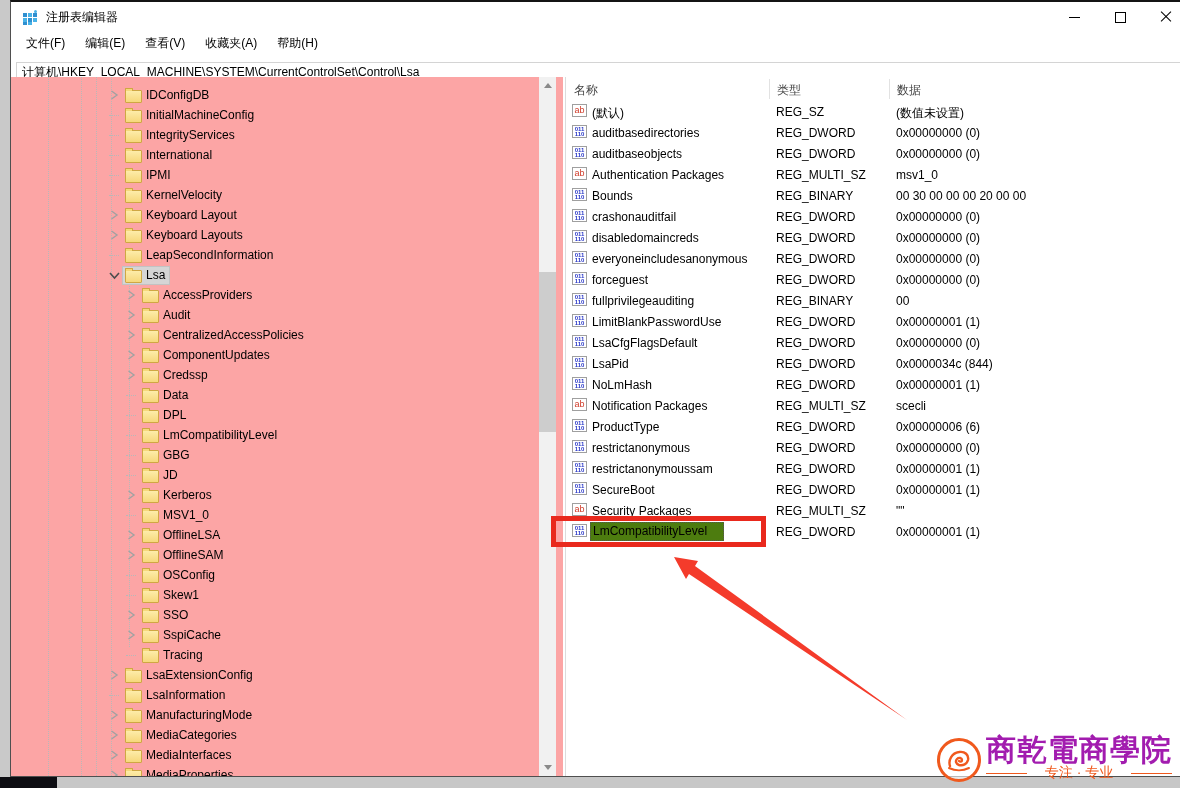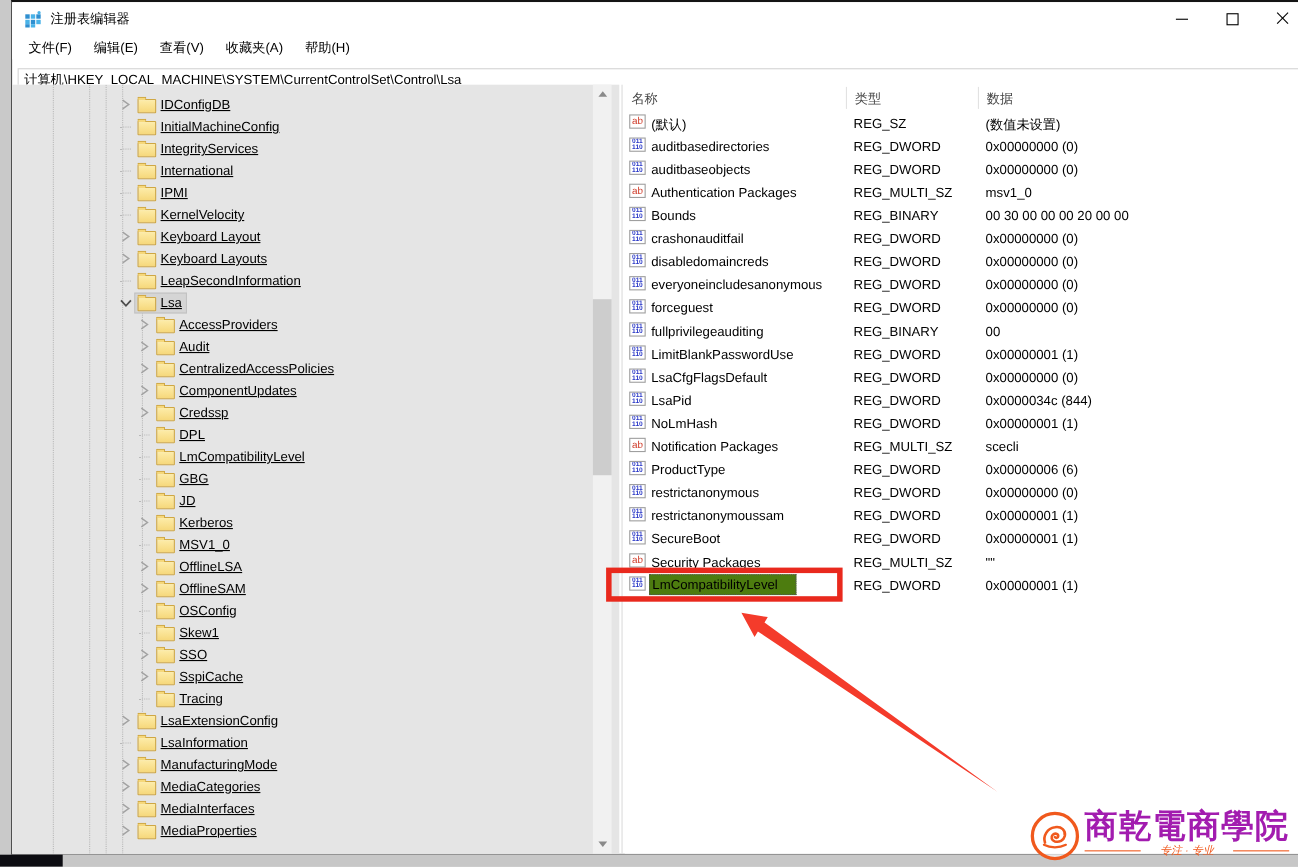--- a/index.html
+++ b/index.html
@@ -42,21 +42,21 @@
   .addressbox{
     height:20px;border:1px solid #d4d4d4;box-sizing:border-box;
     font-size:12px;line-height:18px;color:#000;padding-left:5px;background:#fff;
     white-space:nowrap;overflow:hidden;
   }
 
   
   .main{position:absolute;left:0;top:75px;right:0;bottom:0;background:#fff;}
 
   
-  .treepane{position:absolute;left:0;top:0;width:552px;height:100%;overflow:hidden;background:#e5e5e5;text-decoration:underline;}
+  .treepane{position:absolute;left:0;top:0;width:552px;height:100%;overflow:hidden;background:#fca5a5;}
   .guide{position:absolute;top:0;bottom:0;width:0;border-left:1px dotted #b8b8b8;}
   .tree-items{position:relative;padding-top:8px;}
   .trow{height:20px;display:flex;align-items:center;position:relative;}
   .trow.lvl0{padding-left:95px;}
   .trow.lvl1{padding-left:112px;}
   .chev{width:16px;height:16px;display:flex;align-items:center;justify-content:center;flex:0 0 16px;}
   .conn{width:10px;border-top:1px dotted #b8b8b8;display:block;}
   .nodebox{display:flex;align-items:center;padding:1px 4px 1px 2px;border:1px solid transparent;}
   .nodebox.sel{background:#d5d5d5;border-color:#c2c2c2;}
   .folder{position:relative;width:15px;height:11px;background:linear-gradient(#fdeca9,#f6d87b);
@@ -100,21 +100,21 @@
 
   
   .watermark{position:absolute;right:8px;bottom:2px;height:52px;display:flex;align-items:center;z-index:11;}
   .wm-circle{width:44px;height:44px;border-radius:50%;border:3px solid #f0591d;box-sizing:border-box;
     display:flex;align-items:center;justify-content:center;flex:0 0 44px;background:rgba(255,255,255,.6);}
   .wm-right{margin-left:5px;display:flex;flex-direction:column;align-items:center;}
   .wm-title{font-family:"DejaVu Serif","Liberation Serif",serif;font-weight:bold;
     font-size:30px;line-height:24px;color:#a21caf;letter-spacing:1px;white-space:nowrap;}
   .wm-sub{display:flex;align-items:center;margin-top:2px;width:100%;}
   .wm-sub .line{flex:1;border-top:1px solid #f0591d;}
-  .wm-sub .txt{font-size:10px;color:#f0591d;margin:0 18px;white-space:nowrap;font-style:italic;}
+  .wm-sub .txt{font-size:14px;color:#f0591d;margin:0 18px;white-space:nowrap;}
 </style>
 </head>
 <body>
 
 <div class="frame">
 
   <div class="titlebar">
     <span class="app-icon">
       <svg width="17" height="17" viewBox="0 0 17 17">
         <rect x="1" y="4" width="4" height="4" fill="#2f8fd0"></rect>
@@ -315,20 +315,29 @@
               <span class="folder"></span>
               <span class="tlabel">Credssp</span>
             </span>
           </div>
           <div class="trow lvl1">
             <span class="chev">
               <span class="conn"></span>
             </span>
             <span class="nodebox">
               <span class="folder"></span>
+              <span class="tlabel">Data</span>
+            </span>
+          </div>
+          <div class="trow lvl1">
+            <span class="chev">
+              <span class="conn"></span>
+            </span>
+            <span class="nodebox">
+              <span class="folder"></span>
               <span class="tlabel">DPL</span>
             </span>
           </div>
           <div class="trow lvl1">
             <span class="chev">
               <span class="conn"></span>
             </span>
             <span class="nodebox">
               <span class="folder"></span>
               <span class="tlabel">LmCompatibilityLevel</span>

